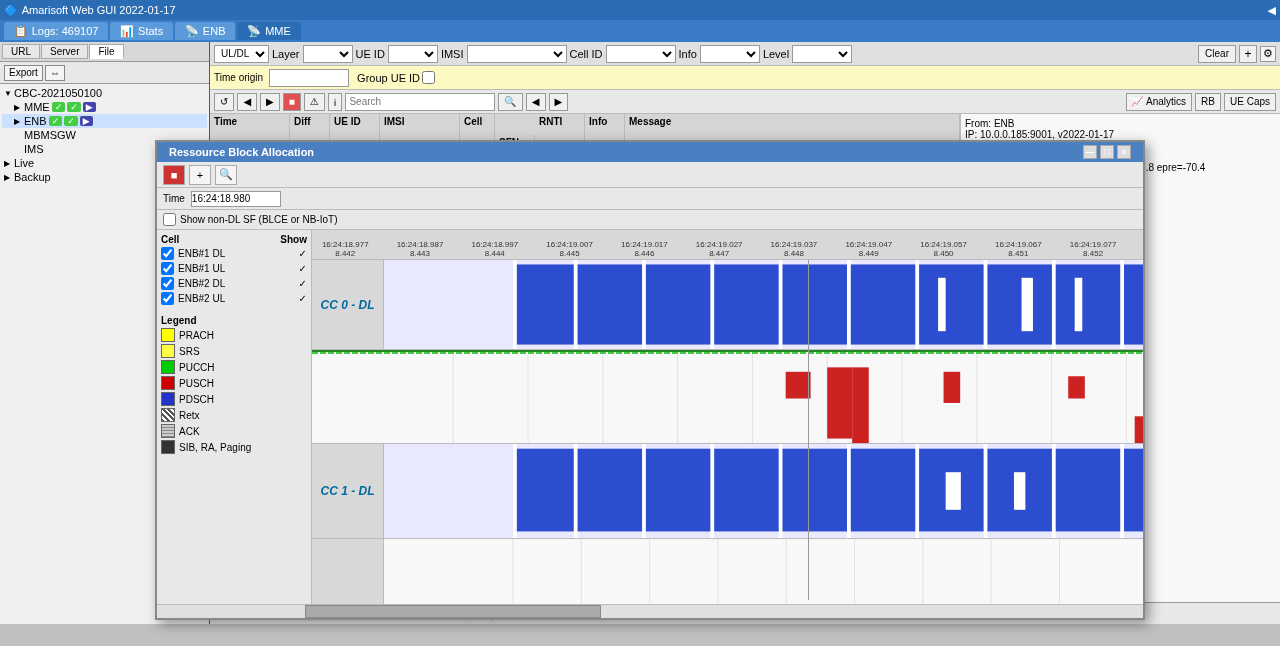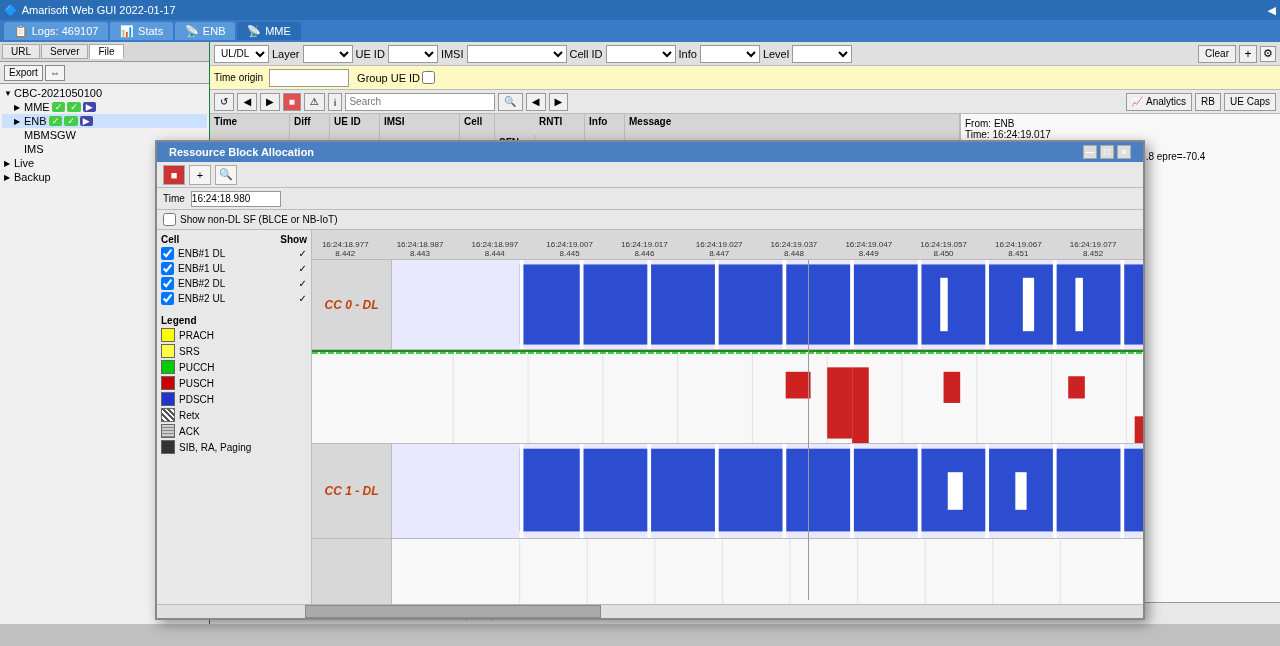--- a/index.html
+++ b/index.html
@@ -348,28 +348,28 @@
       line-height: 1.2;
     }
     
     
     .rb-panel {
       display: flex;
       border-bottom: 1px solid #bbb;
       overflow: hidden;
     }
     .rb-panel-label {
-      width: 80px;
+      width: 72px;
       background: #d8d8d8;
       display: flex;
       align-items: center;
       justify-content: center;
       font-size: 12px;
       font-weight: bold;
-      color: #c2410c;
+      color: #0369a1;
       border-right: 1px solid #bbb;
       flex-shrink: 0;
       font-style: italic;
     }
     .rb-panel-chart {
       flex: 1;
       position: relative;
       overflow: hidden;
     }
     
@@ -596,20 +596,21 @@
             <div class="log-col" style="flex:1; color:#000088;">
               <span style="color:blue;">ℹ</span>
               <span>127.0.1.100 2152 G-PDU TEID=0x6b7e0fe8 SDU_len=1428 IP/UDP 192.168.3.1:</span>
             </div>
           </div>
         </div>
       </div>
 
       <div id="info-panel">
         <div>From: ENB</div>
+        <div>IP: 10.0.0.185:9001, v2022-01-17</div>
         <div>Time: 16:24:19.017</div>
         <div>ID: 7816</div>
         <div>Message: format=1A n=23 ack=0 snr=27.8 epre=-70.4</div>
       </div>
     </div>
 
     <div id="window-bottom">
       <div style="width:210px; border-right:1px solid #aaa; padding:0 4px; display:flex; align-items:center; gap:4px;">
         <span>←</span>
         <div style="flex:1; height:8px; background:#bbb; border:1px inset #888; position:relative;">

